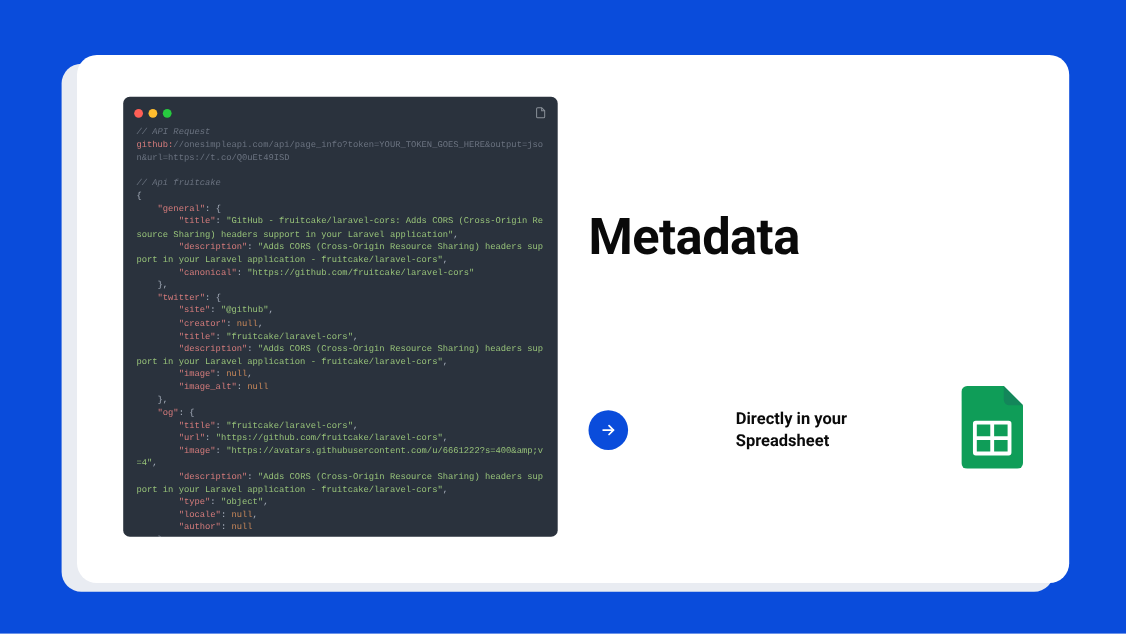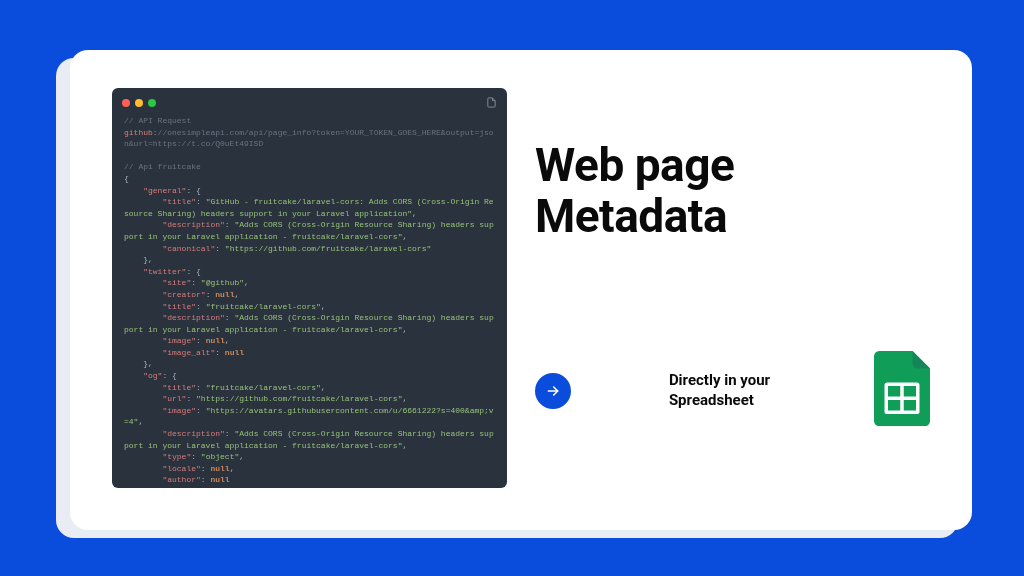--- a/index.html
+++ b/index.html
@@ -56,26 +56,26 @@
   .copy-icon {
     margin-left: auto;
     width: 11px; height: 13px;
     color: #8a9199;
   }
   .term-body {
     padding: 2px 12px 10px 12px;
     white-space: pre-wrap;
     word-break: break-all;
   }
-  .cm { color: #6b7380; }
+  .cm { color: #6b7380; font-style: italic; }
   .url-scheme { color: #d67c7c; }
   .url-rest { color: #6b7380; }
   .k { color: #d67c7c; }
   .s { color: #97c279; }
-  .nl { color: #c8885a; font-weight: bold; }
+  .nl { color: #c8885a; }
   .p { color: #aab2bf; }
   .right {
     flex: 1;
     display: flex;
     flex-direction: column;
     padding-top: 52px;
   }
   .title {
     font-size: 46px;
     font-weight: 700;
@@ -158,21 +158,21 @@
         <span class="k">"locale"</span><span class="p">: </span><span class="nl">null</span><span class="p">,</span>
         <span class="k">"author"</span><span class="p">: </span><span class="nl">null</span>
     <span class="p">}</span><span class="p">,</span>
     
 
 </span></div>
   </div>
 
   <div class="right">
     <h1 class="title">
-      <span>Web page</span><br>
+      <br>
       <span>Metadata</span>
     </h1>
 
     <div class="sub-row">
       <div class="arrow-circle">
         <svg viewBox="0 0 24 24" width="16" height="16" fill="none" stroke="currentColor" stroke-width="2.4" stroke-linecap="round" stroke-linejoin="round">
           <line x1="5" y1="12" x2="19" y2="12"></line>
           <polyline points="13 6 19 12 13 18"></polyline>
         </svg>
       </div>

